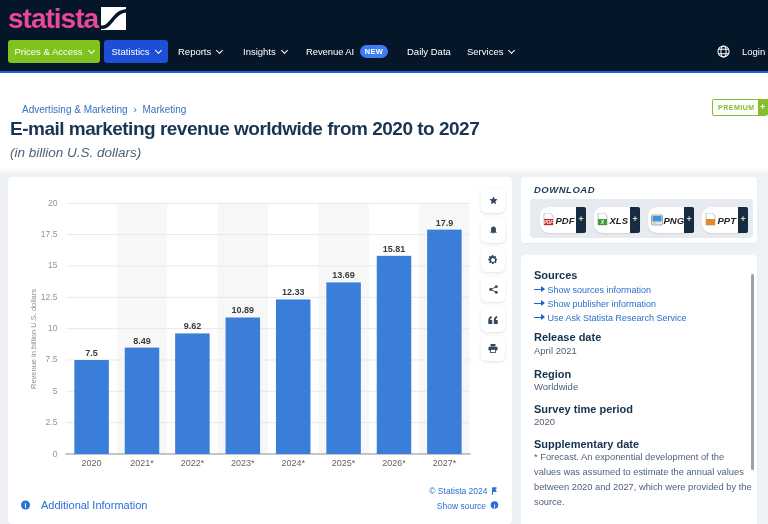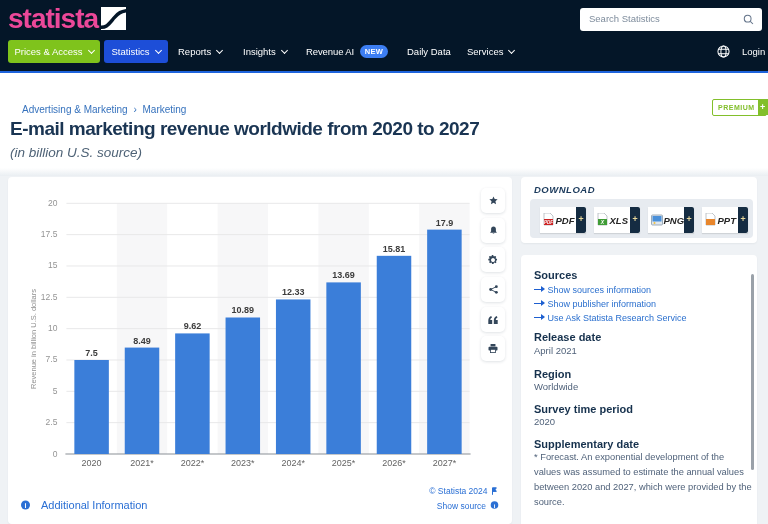--- a/index.html
+++ b/index.html
@@ -31,21 +31,21 @@
   #premium .p { position:absolute; right:-1.5px; top:-1.5px; width:9.5px; height:16.5px; background:#82bf2b; color:#fff; font-size:9px; font-weight:bold; text-align:center; line-height:16px; }
 
   
   #chartcard { position:absolute; left:8px; top:177px; width:504px; height:347px; background:#fff; border-radius:4px; box-shadow:0 1px 2px rgba(30,50,70,0.06); }
   .iconbtn { position:absolute; left:481px; width:24px; height:25px; background:#fff; border-radius:5px; box-shadow:0 1px 3px rgba(30,50,70,0.14); display:flex; align-items:center; justify-content:center; }
 
   
   #dlcard { position:absolute; left:521px; top:177px; width:236px; height:66px; background:#fff; border-radius:4px; box-shadow:0 1px 2px rgba(30,50,70,0.06);font-style:italic; }
   #dlcard .h { position:absolute; left:13px; top:7px; font-size:9.5px; font-weight:bold; letter-spacing:0.5px; color:#1b3a5c; }
   #dlpanel { position:absolute; left:9px; top:22px; width:223px; height:39px; background:#e7ebf0; border-radius:4px; }
-  .dlbtn { position:absolute; top:8px; height:26px; width:46px; background:#fff; border-radius:0; box-shadow:0 1px 1px rgba(0,0,0,0.1); }
+  .dlbtn { position:absolute; top:8px; height:26px; width:46px; background:#fff; border-radius:9px; box-shadow:0 1px 1px rgba(0,0,0,0.1); }
   .dlbtn .lbl { position:absolute; left:15.5px; top:8px; font-size:9.5px; font-weight:bold; color:#252525; }
   .dlbtn .plus { position:absolute; right:0; top:0; width:10px; height:26px; background:#152c42; border-radius:0 2px 2px 0; color:#e8d79a; font-size:9px; font-weight:bold; text-align:center; line-height:25px; }
 
   
   #srccard { position:absolute; left:521px; top:255px; width:236px; height:280px; background:#fff; border-radius:4px; box-shadow:0 1px 2px rgba(30,50,70,0.06); }
   .sh { position:absolute; left:13px; font-size:11px; font-weight:bold; color:#16314d; white-space:nowrap; }
   .sb { position:absolute; left:13px; font-size:9.5px; color:#50627a; white-space:nowrap; }
   .slink { position:absolute; left:13px; font-size:9px; color:#2a6fce; white-space:nowrap; }
   .slink .ar { position:relative; display:inline-block; width:13.5px; height:7px; }
   .slink .ar::before { content:""; position:absolute; left:0; top:2.8px; width:8px; height:1.5px; background:#1d5fd0; }
@@ -55,47 +55,40 @@
 </style>
 </head>
 <body>
 
 <div id="header">
   <div id="logo">statista</div>
   <svg id="logomark" width="25" height="23" viewBox="0 0 25 23">
     <rect x="0" y="0" width="25" height="23" fill="#ffffff"></rect>
     <path d="M -2 20 C 5 21.5 7.5 17.5 12.5 11.5 C 17.5 5.5 20 4.5 27 3.5" stroke="#041628" stroke-width="3.5" fill="none"></path>
   </svg>
-  <div id="search">
-    <span class="ph">Search Statistics</span>
-    <svg width="11" height="11" viewBox="0 0 13 13">
-        <circle cx="5.5" cy="5.5" r="4" fill="none" stroke="#64748a" stroke-width="1.2"></circle>
-        <line x1="8.6" y1="8.6" x2="11.8" y2="11.8" stroke="#64748a" stroke-width="1.2"></line>
-      </svg>
-  </div>
   <div class="navitem btn" style="left:8px; width:92px; background:#7fc31c; text-align:center;">Prices &amp; Access<span class="chev"></span></div>
   <div class="navitem btn" style="left:104px; width:64px; background:#1d4ed8; text-align:center;">Statistics<span class="chev"></span></div>
   <div class="navitem" style="left:178px;">Reports<span class="chev"></span></div>
   <div class="navitem" style="left:243px;">Insights<span class="chev"></span></div>
   <div class="navitem" style="left:306px; letter-spacing:-0.1px;">Revenue AI</div>
   <div id="newbadge">NEW</div>
   <div class="navitem" style="left:407px;">Daily Data</div>
   <div class="navitem" style="left:467px;">Services<span class="chev"></span></div>
   <svg class="abs" style="left:717px; top:45px;" width="13" height="13" viewBox="0 0 14 14">
       <circle cx="7" cy="7" r="6" fill="none" stroke="#fff" stroke-width="1.1"></circle>
       <ellipse cx="7" cy="7" rx="2.8" ry="6" fill="none" stroke="#fff" stroke-width="1.1"></ellipse>
       <path d="M1.4 4.5 H12.6 M1.4 9.5 H12.6" stroke="#fff" stroke-width="1.1" fill="none"></path>
     </svg>
   <div class="navitem" style="left:742px;">Login</div>
 </div>
 
 <div id="titlezone">
   <div id="crumb">Advertising &amp; Marketing <span class="sep">›</span> Marketing</div>
   <div id="title">E-mail marketing revenue worldwide from 2020 to 2027</div>
-  <div id="subtitle">(in billion U.S. source)</div>
+  <div id="subtitle">(in billion U.S. dollars)</div>
   <div id="premium">
       <span class="t">PREMIUM</span>
       <span class="p">+</span>
     </div>
 </div>
 
 <div id="chartcard">
   <svg id="chart" width="504" height="347" viewBox="0 0 504 347">
       <rect x="108.8" y="26.3" width="50.4" height="250.7" fill="#f7f7f8"></rect>
       <rect x="209.6" y="26.3" width="50.4" height="250.7" fill="#f7f7f8"></rect>

